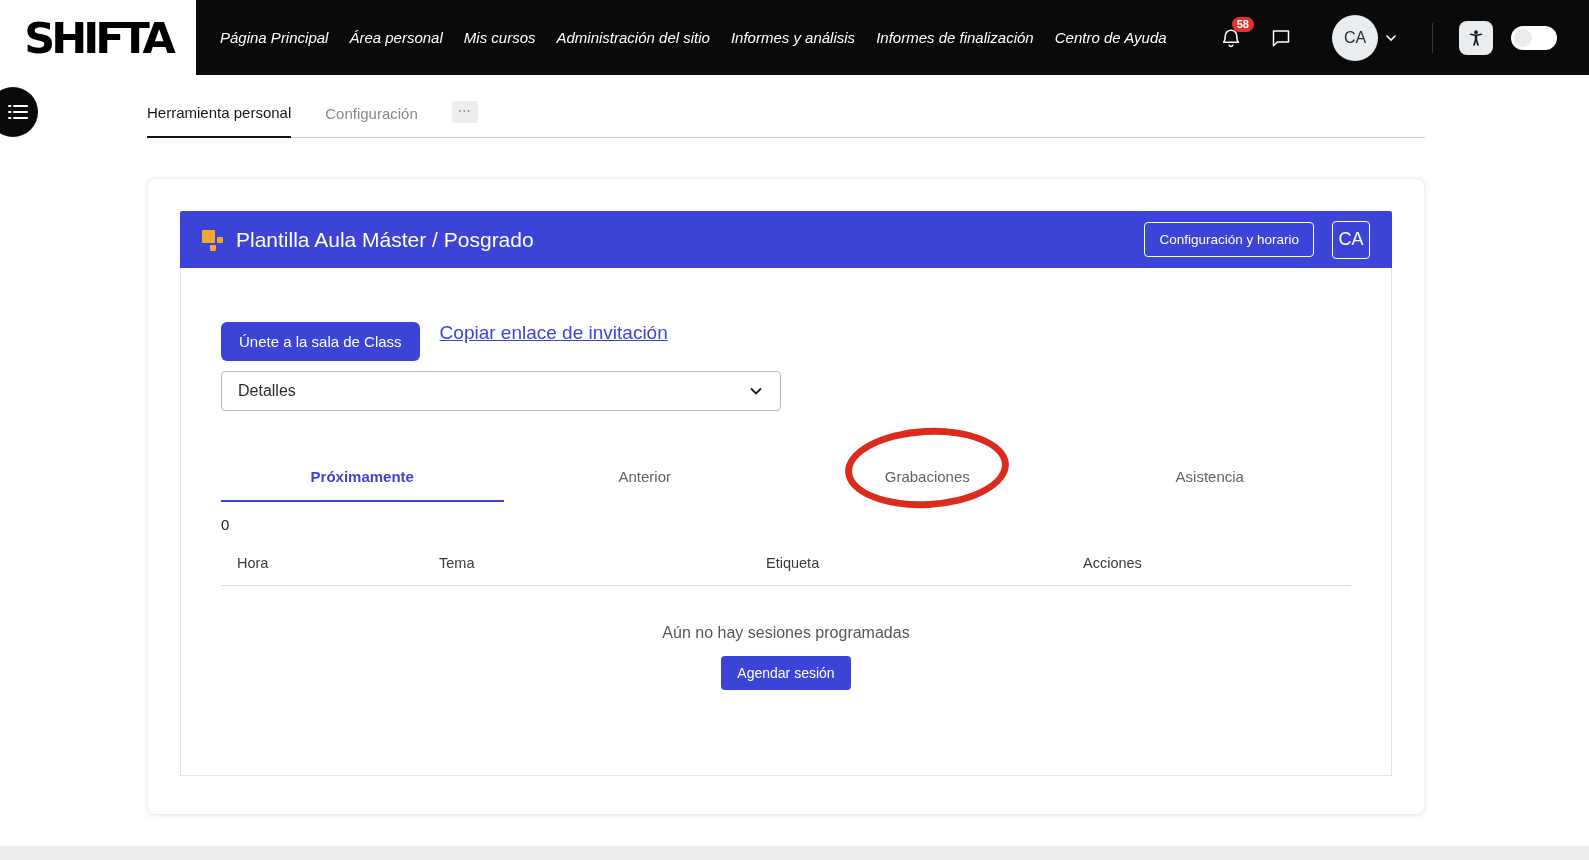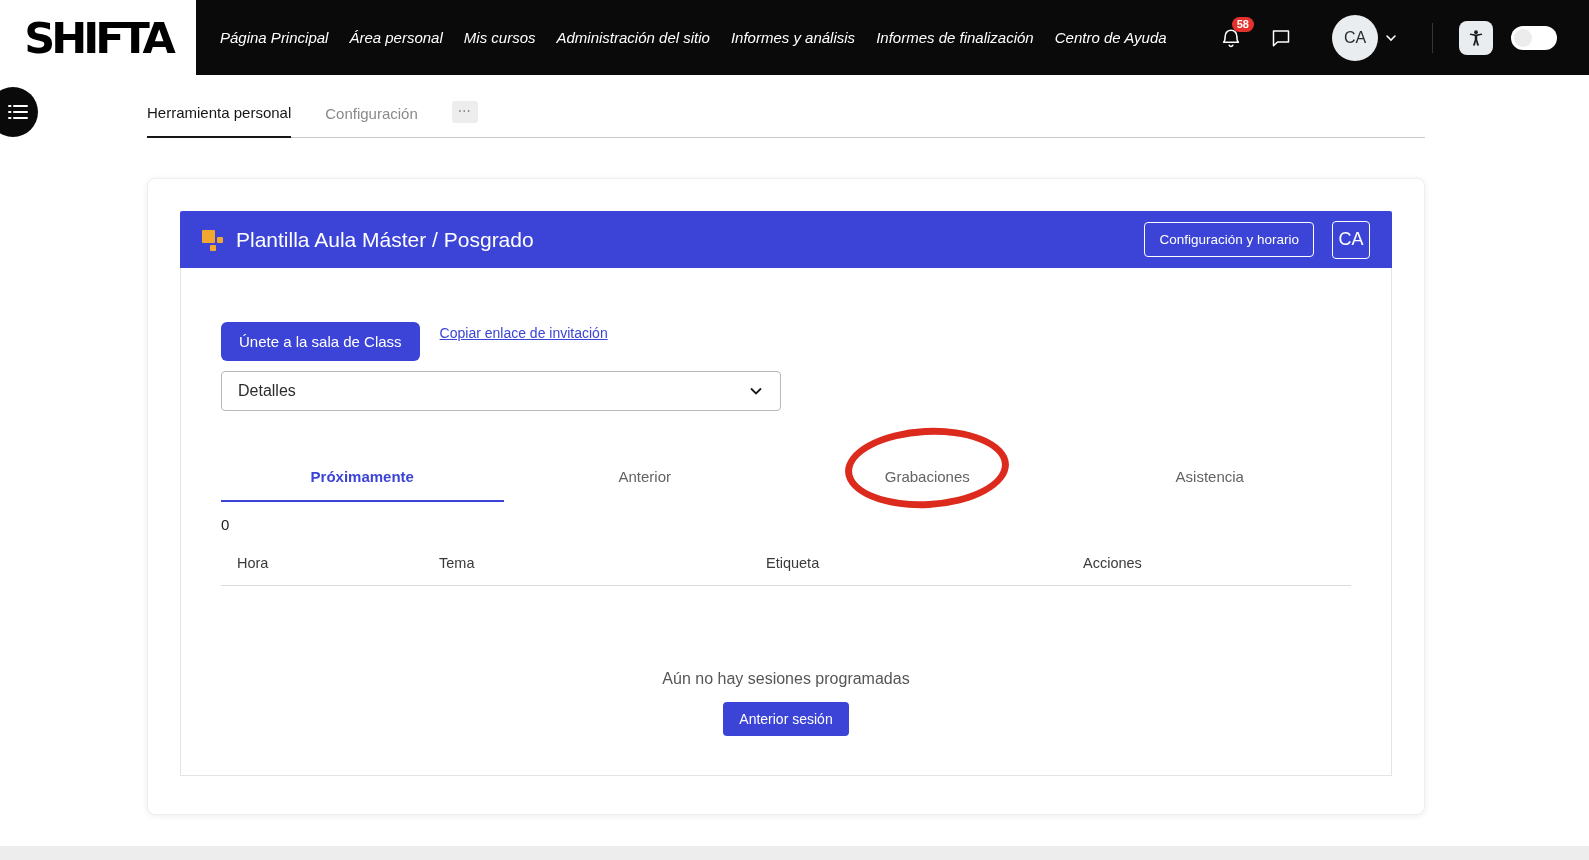--- a/index.html
+++ b/index.html
@@ -105,21 +105,21 @@
     border:1px solid #e4e4e4; border-top:none;
     height:508px; padding:36px 40px 0 40px; position:relative;
   }
   .join-row { display:flex; align-items:center; gap:20px; }
   .join-btn {
     background:#3b44d6; color:#ffffff; border:none; border-radius:6px;
     font-size:15px; padding:11px 18px; cursor:pointer;
     font-family:"Liberation Sans", sans-serif;
     margin-top:18px;
   }
-  .copy-link { color:#3b44d6; font-size:14px; text-decoration:underline; cursor:pointer; }
+  .copy-link { color:#3b44d6; font-size:19px; text-decoration:underline; cursor:pointer; }
 
   .details-select {
     margin-top:10px; width:560px; height:40px;
     border:1px solid #b9b9b9; border-radius:4px;
     display:flex; align-items:center; justify-content:space-between;
     padding:0 16px; cursor:pointer;
   }
   .details-label { font-size:16px; color:#2b2b2b; }
 
   .session-tabs { margin-top:42px; display:flex; position:relative; }
@@ -138,21 +138,21 @@
   .sessions-count { margin-top:14px; font-size:15px; color:#1d1d1d; }
 
   .table-head {
     margin-top:22px; display:grid;
     grid-template-columns:202px 327px 317px 1fr;
     padding:0 0 14px 16px;
     border-bottom:1px solid #dcdcdc;
   }
   .th { font-size:14.5px; color:#3a3a3a; }
 
-  .empty-block { margin-top:84px; text-align:center; }
+  .empty-block { margin-top:38px; text-align:center; }
   .empty-msg { font-size:16px; color:#565656; }
   .schedule-btn {
     margin-top:14px; background:#3b44d6; color:#ffffff; border:none; border-radius:4px;
     font-size:14px; padding:9px 16px; cursor:pointer;
     font-family:"Liberation Sans", sans-serif;
   }
 
   .footer-strip {
     position:absolute; left:0; bottom:0; width:1589px; height:14px; background:#ededed;
   }
@@ -270,19 +270,19 @@
 
     <div class="table-head">
       <span class="th">Hora</span>
       <span class="th">Tema</span>
       <span class="th">Etiqueta</span>
       <span class="th">Acciones</span>
     </div>
 
     <div class="empty-block">
       <div class="empty-msg">Aún no hay sesiones programadas</div>
-      <button class="schedule-btn">Anterior sesión</button>
+      <button class="schedule-btn">Agendar sesión</button>
     </div>
 
   </div>
 </div>
 
 <div class="footer-strip"></div>
 
 </body></html>

